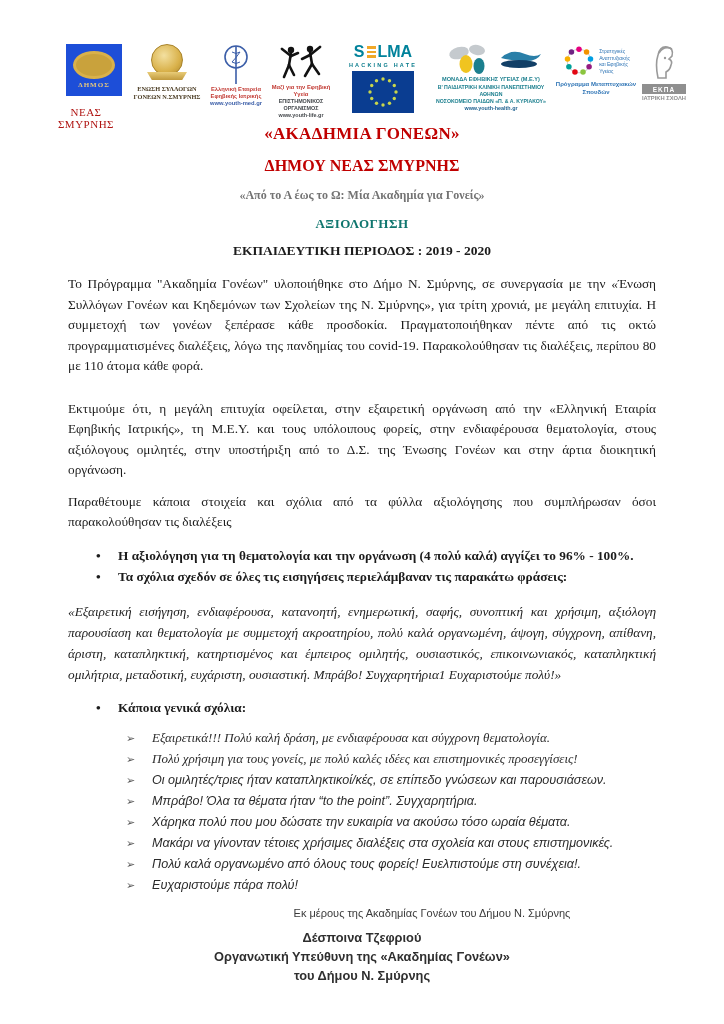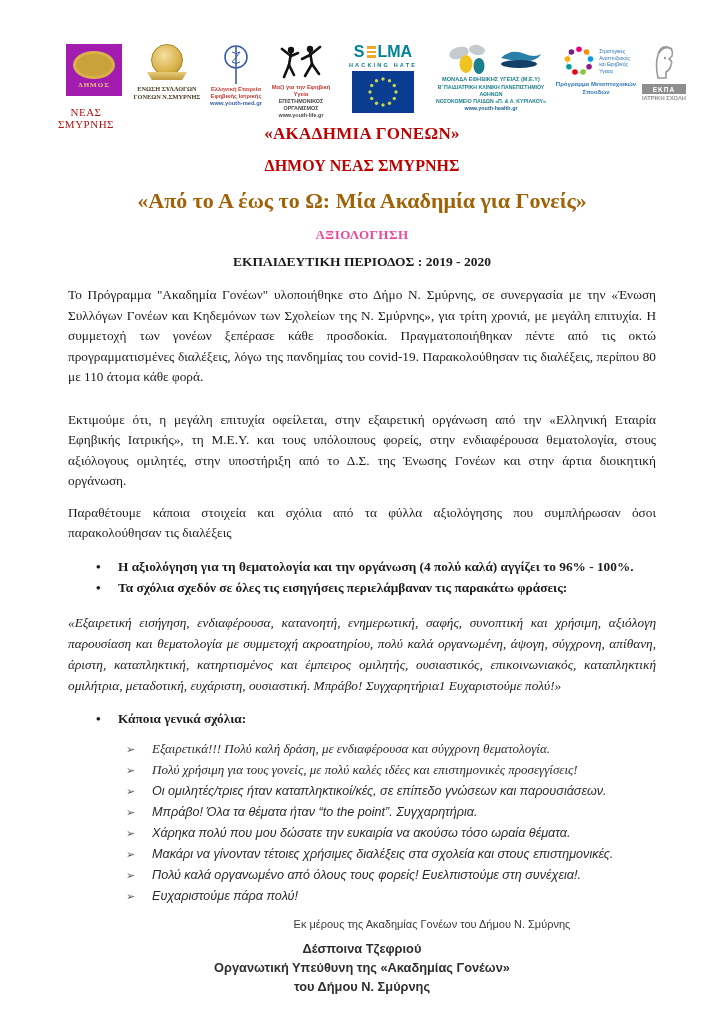--- a/index.html
+++ b/index.html
@@ -16,21 +16,21 @@
   }
   
   .logos{
     display:flex;justify-content:space-between;align-items:flex-start;
     margin:44px -24px 0 -22px;height:80px;
   }
   .logo{display:flex;flex-direction:column;align-items:center;text-align:center;flex:0 0 auto;}
   .cap{font-family:"Liberation Sans","DejaVu Sans",sans-serif;line-height:1.25;}
 
   
-  .l1-square{width:56px;height:52px;background:#a21caf;display:flex;flex-direction:column;align-items:center;justify-content:center;margin-left:16px;}
+  .l1-square{width:56px;height:52px;background:#1d4ed8;display:flex;flex-direction:column;align-items:center;justify-content:center;margin-left:16px;}
   .l1-oval{width:36px;height:22px;border:3px solid #d9b14a;border-radius:50%;background:#c9a23c;}
   .l1-emblem-label{color:#e8c87a;font-size:7px;font-weight:bold;letter-spacing:1px;margin-top:2px;font-family:"Liberation Serif",serif;}
   .l1-caption{color:#b01513;font-weight:normal;font-size:11px;margin-top:10px;font-family:"Liberation Serif",serif;letter-spacing:.5px;}
 
   
   .l2-medal{width:30px;height:30px;border-radius:50%;
     background:radial-gradient(circle at 40% 35%,#f3e0a0,#d9b14a 60%,#a8832a);
     border:1px solid #a8832a;}
   .l2-ribbon{width:40px;height:8px;background:linear-gradient(#e9cc78,#c19a3d);clip-path:polygon(0 0,100% 0,88% 100%,12% 100%);margin-top:-4px;}
   .l2-caption{color:#4a3b22;font-weight:bold;font-size:6.3px;margin-top:5px;font-family:"Liberation Serif",serif;line-height:1.3;}
@@ -61,22 +61,22 @@
   .l7-cap{font-family:"Liberation Sans",sans-serif;color:#2e74b5;font-weight:bold;font-size:6px;line-height:1.3;margin-top:3px;}
 
   
   .l8-bar{width:44px;height:10px;background:#8f8f8f;color:#ffffff;font-family:"Liberation Sans",sans-serif;font-size:6.5px;font-weight:bold;display:flex;align-items:center;justify-content:center;letter-spacing:1px;margin-top:2px;}
   .l8-cap{color:#8f8f8f;font-size:5.8px;font-weight:bold;margin-top:1px;}
 
   
   .t{text-align:center;font-weight:bold;margin:0;}
   .t1{font-size:17px;color:#c00000;letter-spacing:.3px;}
   .t2{margin-top:13px;font-size:16px;color:#c00000;}
-  .t3{margin-top:13px;font-size:22px;color:#a16207;}
-  .t4{margin-top:13px;font-size:13px;color:#ec4899;letter-spacing:.5px;}
+  .t3{margin-top:13px;font-size:12px;color:#737373;}
+  .t4{margin-top:13px;font-size:13px;color:#0f766e;letter-spacing:.5px;}
   .t5{margin-top:11px;font-size:13.5px;color:#1c1c1c;}
 
   
   .body-p{font-size:13.3px;line-height:20.5px;text-align:justify;margin:0;}
   .p1{margin-top:15px;}
   .p2{margin-top:22px;}
   .p3{margin-top:11px;}
 
   ul.blist{list-style:none;margin:12px 0 0 0;padding:0 0 0 28px;}
   ul.blist li{font-weight:bold;font-size:13.3px;line-height:21px;display:flex;}

